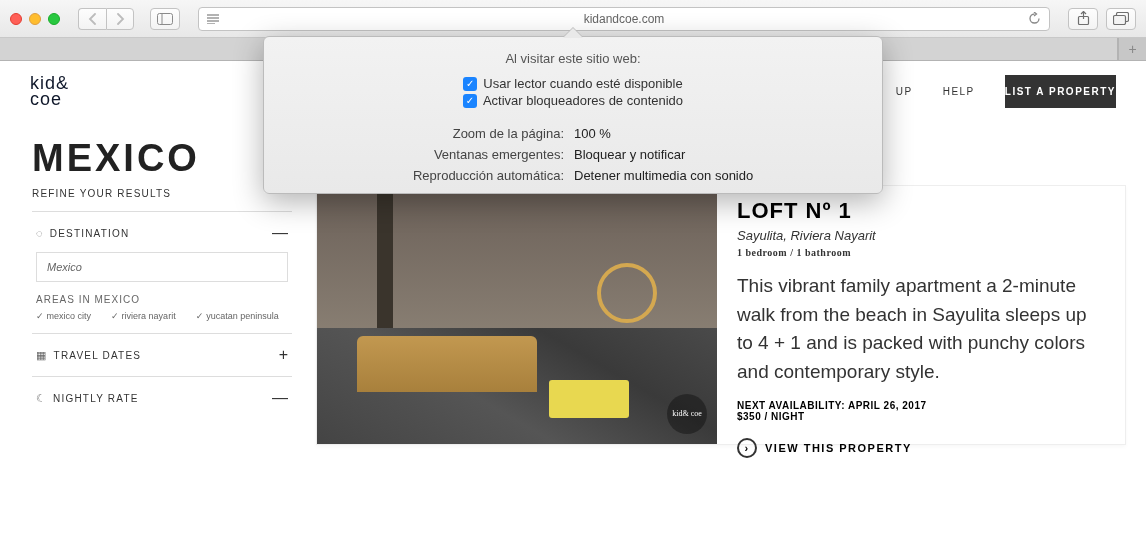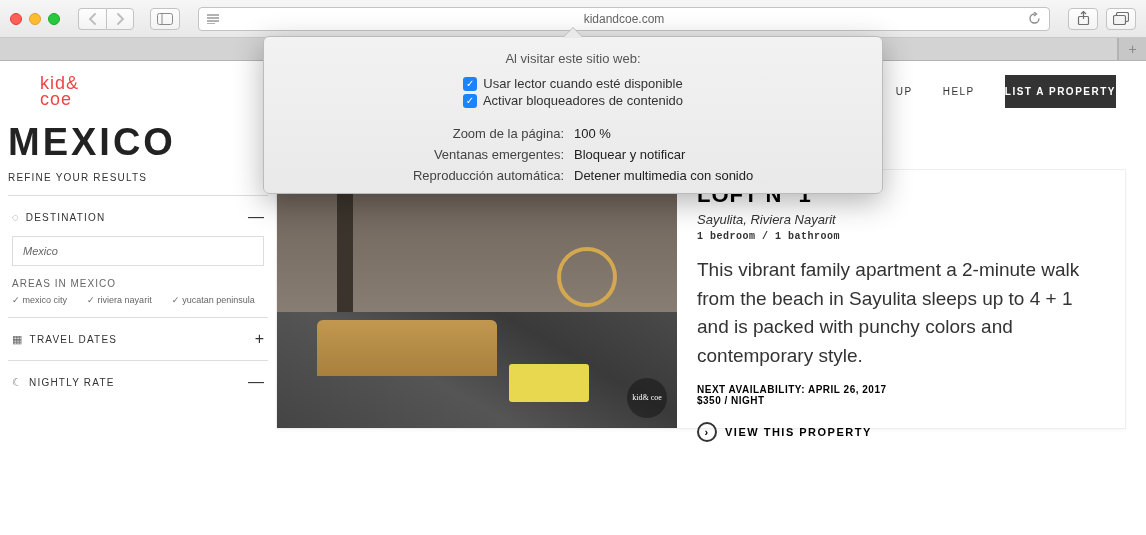--- a/index.html
+++ b/index.html
@@ -23,27 +23,27 @@
 .tool-btn { width:30px; height:22px; background:linear-gradient(#fdfdfd,#f3f3f3); border:1px solid #c3c3c3; border-radius:4px; display:flex; align-items:center; justify-content:center; }
 
 
 .tab-strip { height:23px; background:#d3d3d3; border-bottom:1px solid #b3b3b3; display:flex; }
 .tab { flex:1; background:#d3d3d3; border-right:1px solid #b3b3b3; }
 .new-tab { width:28px; display:flex; align-items:center; justify-content:center; color:#888; font-size:14px; border-left:1px solid #b3b3b3; cursor:pointer; background:#c7c7c7; }
 
 
 .page { position:relative; height:calc(535px - 38px - 23px); background:#fff; display:flex; }
 .page-header-row { position:absolute; top:0; left:0; right:0; height:60px; display:flex; align-items:center; padding:0 30px; justify-content:space-between; }
-.logo { font-size:18px; letter-spacing:1px; color:#ef4444; font-family:Georgia,serif; line-height:0.9;margin-left:10px; }
+.logo { font-size:18px; letter-spacing:1px; color:#0f172a; font-family:Georgia,serif; line-height:0.9; }
 .logo small { display:block; font-size:18px; }
 .top-nav { display:flex; align-items:center; gap:30px; font-size:10px; letter-spacing:1.5px; font-weight:500; color:#333; }
 .top-nav a { text-decoration:none; color:#333; }
 .btn-list { background:#333; color:#fff; padding:11px 0; font-size:10px; letter-spacing:1.5px; font-weight:600; border:none; }
 
-.main-area { display:flex; width:100%; margin-top:60px; padding:0 20px 0 8px; gap:8px; }
+.main-area { display:flex; width:100%; margin-top:76px; padding:0 20px 0 32px; gap:24px; }
 
 
 .sidebar { width:260px; flex-shrink:0; }
 .sidebar h1 { font-size:38px; font-weight:900; letter-spacing:3px; margin-bottom:8px; color:#222; }
 .refine { font-size:10px; letter-spacing:1.2px; margin-bottom:12px; color:#333; }
 .filter-section { border-top:1px solid #ddd; padding:12px 4px; }
 .filter-header { display:flex; justify-content:space-between; align-items:center; cursor:pointer; }
 .filter-title { font-size:10px; letter-spacing:1.2px; color:#333; font-weight:500; display:flex; align-items:center; gap:6px; }
 .filter-title .ico { font-size:11px; color:#666; }
 .toggle { font-size:16px; color:#333; font-weight:300; }
@@ -59,21 +59,21 @@
 .room-floor { position:absolute; bottom:0; left:0; right:0; height:45%; background:linear-gradient(30deg,#444 0%,#555 40%,#3a3a3a 70%,#4a4a4a 100%); transform-origin:bottom; }
 .room-wall { position:absolute; top:0; left:0; right:0; height:60%; background:linear-gradient(#6b6058,#8a8074); }
 .couch { position:absolute; bottom:20%; left:10%; width:45%; height:22%; background:linear-gradient(#c29850,#a8803c); border-radius:6px 6px 0 0; }
 .table { position:absolute; bottom:10%; right:22%; width:20%; height:15%; background:#e8d850; border-radius:3px; }
 .hanging { position:absolute; top:30%; right:15%; width:60px; height:60px; border:4px solid #d4a850; border-radius:50%; background:transparent; }
 .pillar { position:absolute; top:0; left:15%; width:16px; height:60%; background:#3a342c; }
 .listing-badge { position:absolute; right:10px; bottom:10px; width:40px; height:40px; border-radius:50%; background:rgba(0,0,0,0.35); display:flex; align-items:center; justify-content:center; color:#fff; font-size:8px; text-align:center; font-family:Georgia,serif; line-height:1; }
 .listing-info { padding:12px 20px; flex:1; font-family:Georgia,serif; }
 .listing-title { font-size:22px; font-weight:600; letter-spacing:1px; font-family:-apple-system,sans-serif; }
 .listing-loc { font-style:italic; font-size:13px; margin-top:4px; color:#333; }
-.listing-meta { font-size:10px; letter-spacing:0.5px; color:#333; margin-top:4px; font-family:Liberation Mono, monospace; font-weight:600; }
+.listing-meta { font-size:10px; letter-spacing:0.5px; color:#333; margin-top:4px; font-family:Liberation Serif, serif; font-weight:600; }
 .listing-desc { font-size:19px; color:#333; margin-top:14px; line-height:1.5; }
 .listing-avail { font-size:10px; font-weight:700; letter-spacing:0.5px; margin-top:14px; font-family:-apple-system,sans-serif; }
 .listing-price { font-size:10px; font-weight:700; letter-spacing:0.5px; font-family:-apple-system,sans-serif; }
 .view-link { font-size:11px; font-weight:700; letter-spacing:1.5px; margin-top:16px; display:flex; align-items:center; gap:8px; font-family:-apple-system,sans-serif; cursor:pointer; }
 .view-link .circ { width:20px; height:20px; border:2px solid #333; border-radius:50%; display:flex; align-items:center; justify-content:center; font-size:11px; }
 
 
 .popover { position:absolute; top:36px; left:50%; transform:translateX(-50%); width:620px; background:linear-gradient(#f2f2f2,#e9e9e9); border:1px solid #bbb; border-radius:6px; box-shadow:0 8px 30px rgba(0,0,0,0.3); padding:14px 20px 4px; z-index:100; font-size:13px; color:#333; }
 .popover::before { content:""; position:absolute; top:-9px; left:50%; transform:translateX(-50%); border-left:10px solid transparent; border-right:10px solid transparent; border-bottom:10px solid #e9e9e9; filter:drop-shadow(0 -1px 0 #bbb); }
 .pop-title { text-align:center; font-size:13px; color:#555; margin-bottom:10px; }

